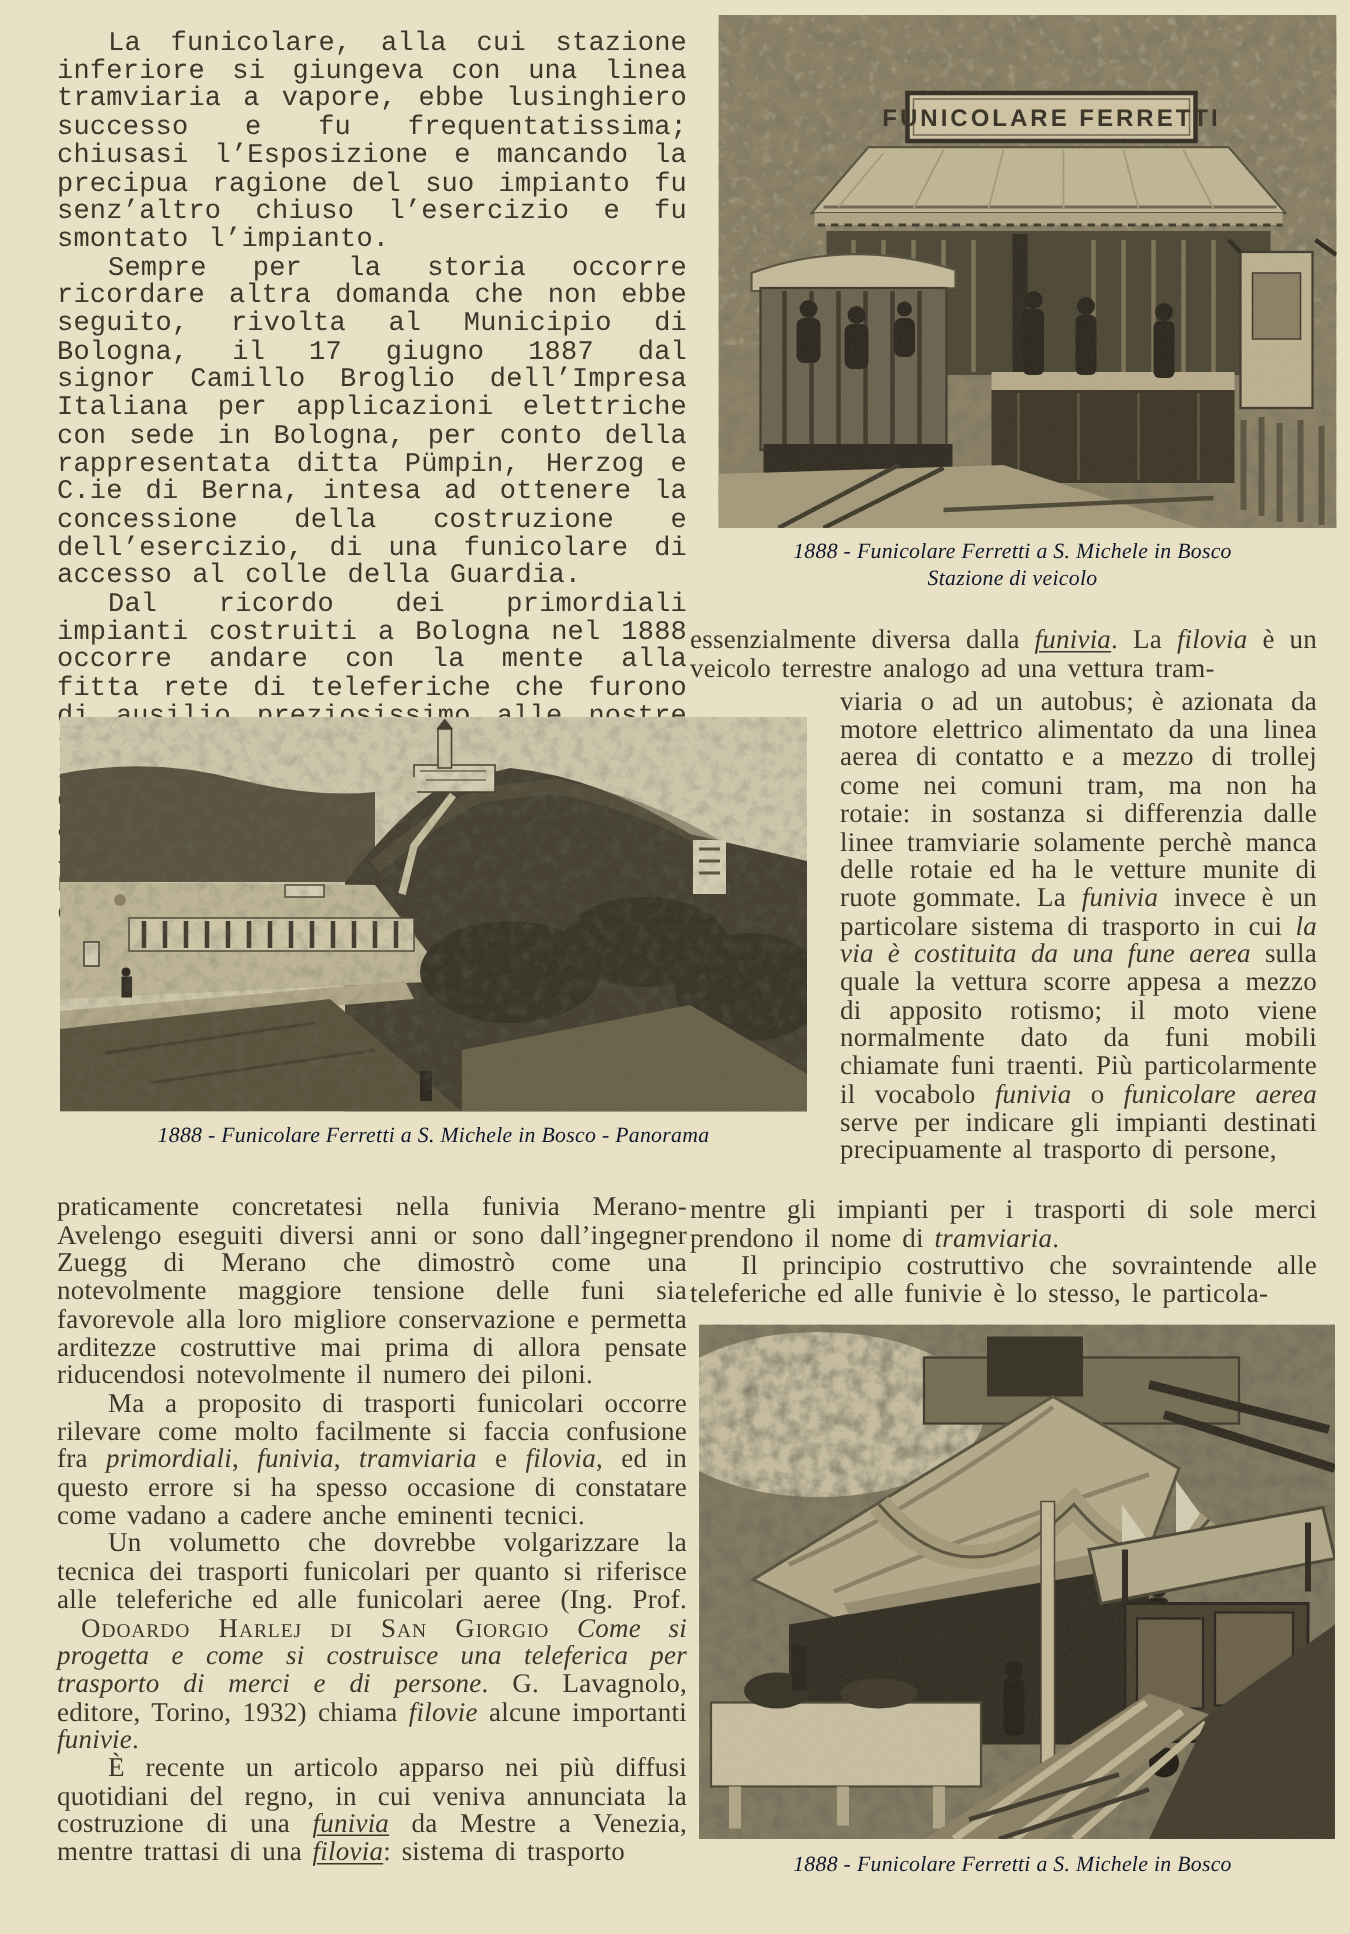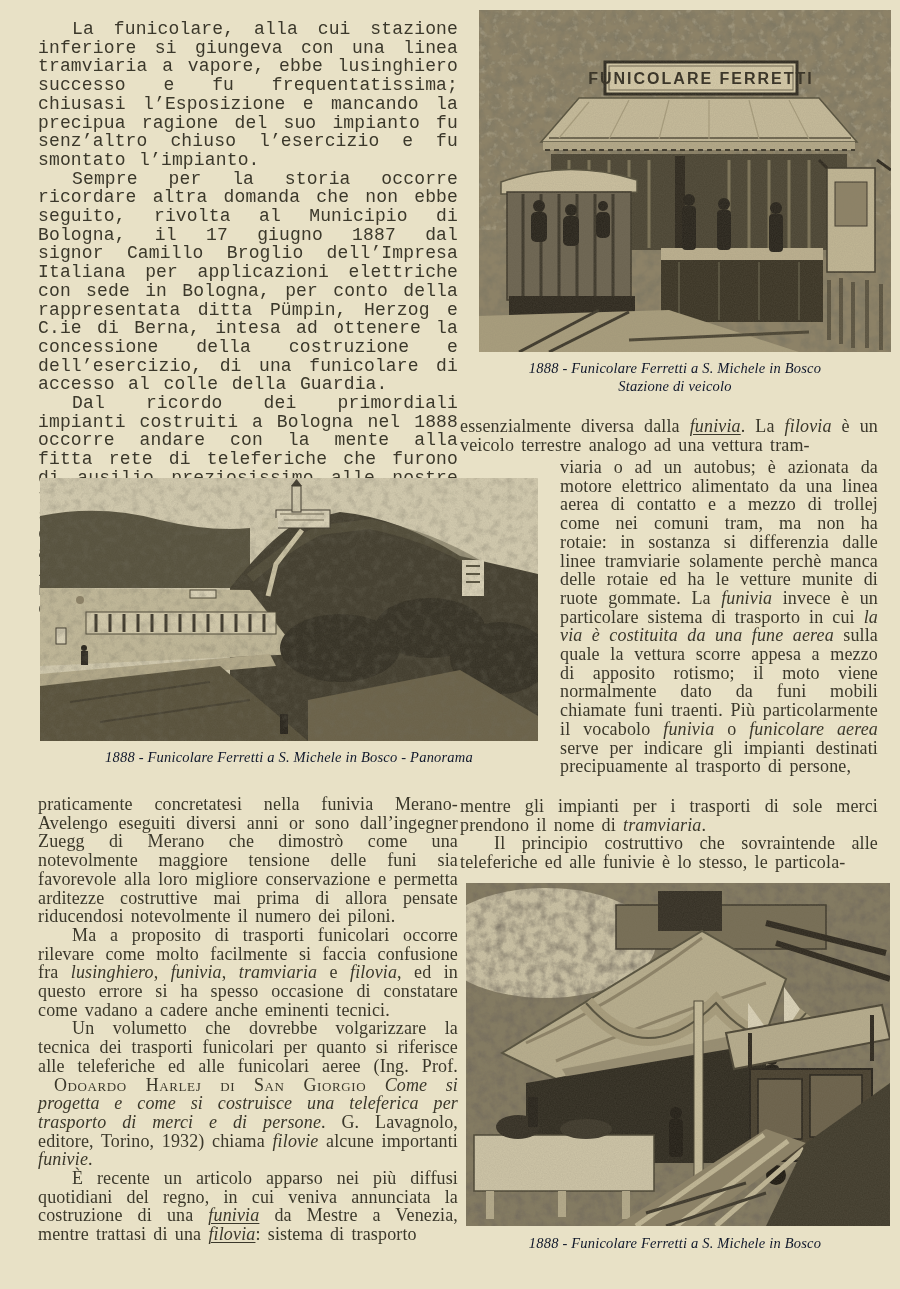--- a/index.html
+++ b/index.html
@@ -226,21 +226,21 @@
       <rect x="0" y="0" width="498" height="263" filter="url(#grain2)"></rect>
     </svg>
   </figure>
 
   <div class="caption" style="left:40px;top:749px;width:498px;">
     <div>1888 - Funicolare Ferretti a S. Michele in Bosco - Panorama</div>
   </div>
 
   <section class="txt" style="left:38px;top:795px;width:420px;">
     <p class="noindent">praticamente concretatesi nella funivia Merano-Avelengo eseguiti diversi anni or sono dall’ingegner Zuegg di Merano che dimostrò come una notevolmente maggiore tensione delle funi sia favorevole alla loro migliore conservazione e permetta arditezze costruttive mai prima di allora pensate riducendosi notevolmente il numero dei piloni.</p>
-    <p>Ma a proposito di trasporti funicolari occorre rilevare come molto facilmente si faccia confusione fra <span class="it">lusinghiero</span>, <span class="it">funivia</span>, <span class="it">tramviaria</span> e <span class="it">filovia</span>, ed in questo errore si ha spesso occasione di constatare come vadano a cadere anche eminenti tecnici.</p>
+    <p>Ma a proposito di trasporti funicolari occorre rilevare come molto facilmente si faccia confusione fra <span class="it">primordiali</span>, <span class="it">funivia</span>, <span class="it">tramviaria</span> e <span class="it">filovia</span>, ed in questo errore si ha spesso occasione di constatare come vadano a cadere anche eminenti tecnici.</p>
     <p>Un volumetto che dovrebbe volgarizzare la tecnica dei trasporti funicolari per quanto si riferisce alle teleferiche ed alle funicolari aeree (Ing. Prof. <span class="sc">Odoardo Harlej di San Giorgio</span> <span class="it">Come si progetta e come si costruisce una teleferica per trasporto di merci e di persone</span>. G. Lavagnolo, editore, Torino, 1932) chiama <span class="it">filovie</span> alcune importanti <span class="it">funivie</span>.</p>
     <p>È recente un articolo apparso nei più diffusi quotidiani del regno, in cui veniva annunciata la costruzione di una <span class="itu">funivia</span> da Mestre a Venezia, mentre trattasi di una <span class="itu">filovia</span>: sistema di trasporto</p>
   </section>
 
   <figure class="photo" style="left:466px;top:883px;width:424px;height:343px;margin:0;">
     <svg viewBox="0 0 424 343" preserveAspectRatio="none">
       <defs>
         <filter id="grain3">
             <feTurbulence type="fractalNoise" baseFrequency="0.85" numOctaves="2" seed="17"></feTurbulence>
             <feColorMatrix type="matrix" values="0 0 0 0 0.24  0 0 0 0 0.21  0 0 0 0 0.16  0 0 0 0.22 0"></feColorMatrix>

